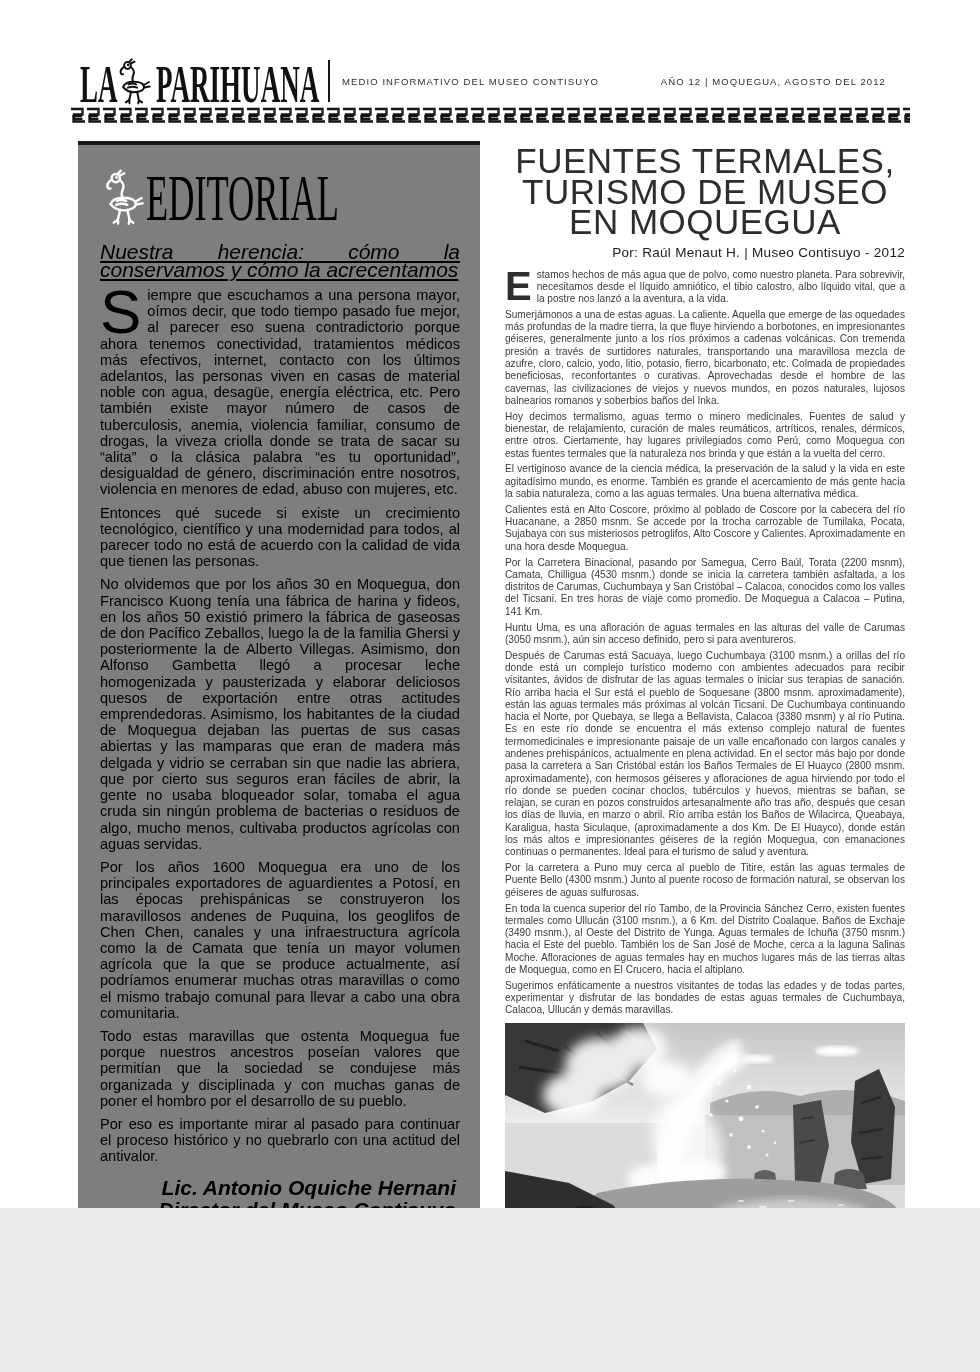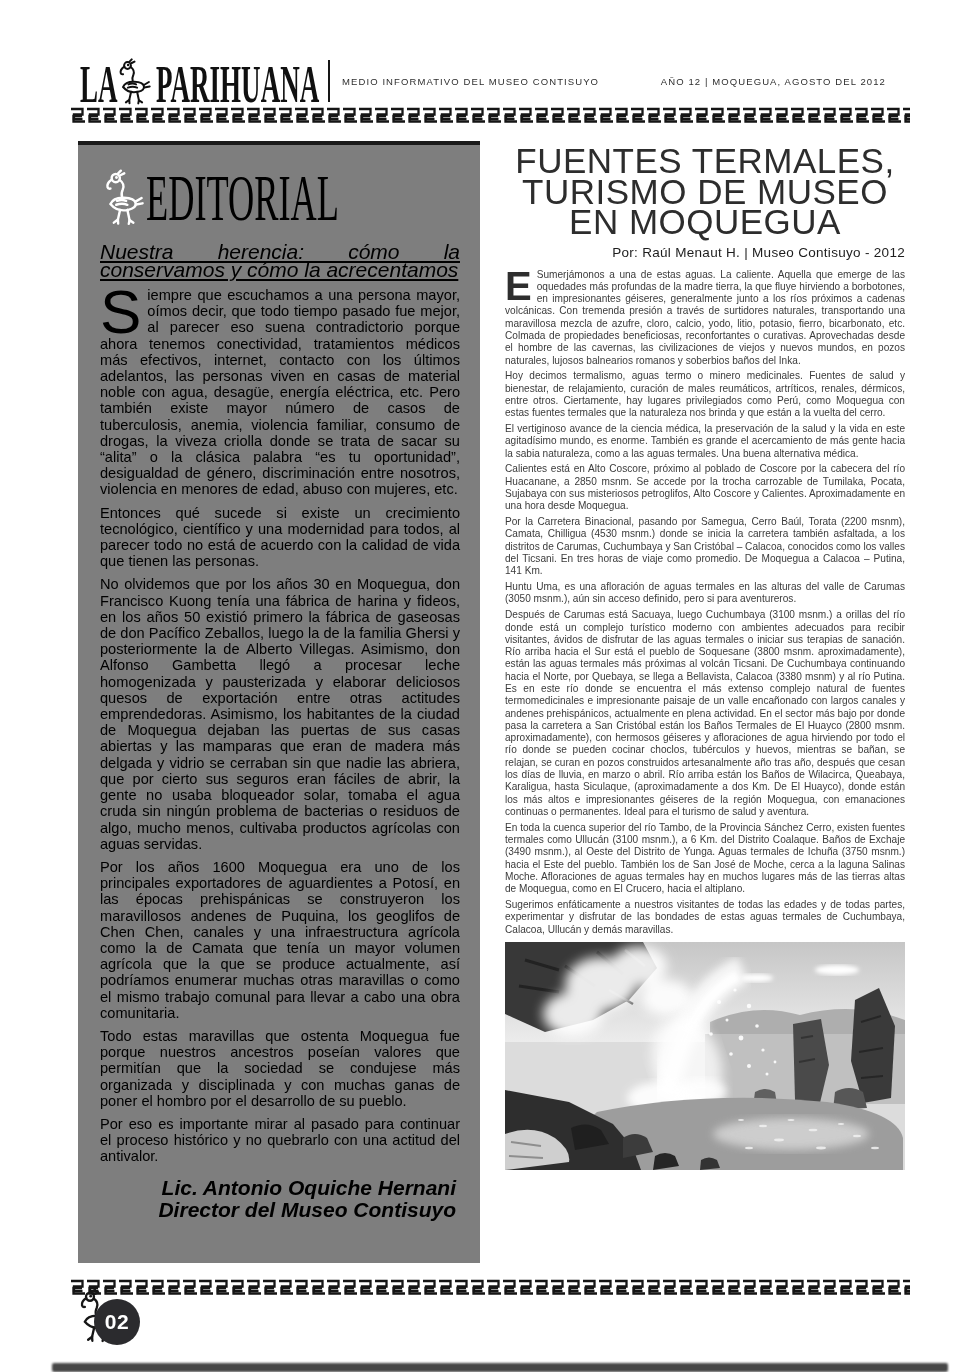--- a/index.html
+++ b/index.html
@@ -1,16 +1,16 @@
 <!DOCTYPE html>
 <html><head>
 <meta charset="utf-8">
 <style>
   html,body{margin:0;padding:0;background:#e9e9e9;}
-  .page{position:relative;width:980px;height:1372px;background:#ffffff;overflow:hidden;
+  .page{position:relative;width:980px;height:1208px;background:#ffffff;overflow:hidden;
         font-family:"Liberation Sans",sans-serif;color:#222;}
   
   .masthead{position:absolute;left:80px;top:56px;width:822px;height:52px;}
   .mast-word{position:absolute;top:6px;font-family:"Liberation Serif",serif;font-weight:700;
              font-size:52px;line-height:46px;color:#101010;transform:scaleX(.52);transform-origin:left top;white-space:nowrap;}
   .mast-la{left:0;}
   .mast-bird{position:absolute;left:35px;top:2px;width:37px;height:48px;color:#101010;}
   .mast-main{left:76px;}
   .mast-div{position:absolute;left:248px;top:4px;width:2px;height:42px;background:#161616;}
   .mast-tagline{position:absolute;left:262px;top:20px;font-size:9.5px;letter-spacing:1.1px;color:#2e2e2e;white-space:nowrap;}
@@ -329,29 +329,30 @@
 
   <section class="article">
     <h2 class="art-title">
       <span>FUENTES TERMALES,</span>
       <span>TURISMO DE MUSEO</span>
       <span>EN MOQUEGUA</span>
     </h2>
     <div class="art-byline">Por: Raúl Menaut H.  |  Museo Contisuyo - 2012</div>
     <div class="art-body">
       <p>
-        <span class="art-drop">E</span>
+        <span class="art-drop">E</span><span>stamos hechos de más agua que de polvo, como nuestro planeta. Para sobrevivir, necesitamos desde el líquido amniótico, el tibio calostro, albo líquido vital, que a la postre nos lanzó a la aventura, a la vida.</span>
       </p>
       <p>Sumerjámonos a una de estas aguas. La caliente. Aquella que emerge de las oquedades más profundas de la madre tierra, la que fluye hirviendo a borbotones, en impresionantes géiseres, generalmente junto a los ríos próximos a cadenas volcánicas. Con tremenda presión a través de surtidores naturales, transportando una maravillosa mezcla de azufre, cloro, calcio, yodo, litio, potasio, fierro, bicarbonato, etc. Colmada de propiedades beneficiosas, reconfortantes o curativas. Aprovechadas desde el hombre de las cavernas, las civilizaciones de viejos y nuevos mundos, en pozos naturales, lujosos balnearios romanos y soberbios baños del Inka.</p>
       <p>Hoy decimos termalismo, aguas termo o minero medicinales. Fuentes de salud y bienestar, de relajamiento, curación de males reumáticos, artríticos, renales, dérmicos, entre otros. Ciertamente, hay lugares privilegiados como Perú, como Moquegua con estas fuentes termales que la naturaleza nos brinda y que están a la vuelta del cerro.</p>
       <p>El vertiginoso avance de la ciencia médica, la preservación de la salud y la vida en este agitadísimo mundo, es enorme. También es grande el acercamiento de más gente hacia la sabia naturaleza, como a las aguas termales. Una buena alternativa médica.</p>
       <p>Calientes está en Alto Coscore, próximo al poblado de Coscore por la cabecera del río Huacanane, a 2850 msnm. Se accede por la trocha carrozable de Tumilaka, Pocata, Sujabaya con sus misteriosos petroglifos, Alto Coscore y Calientes. Aproximadamente en una hora desde Moquegua.</p>
       <p>Por la Carretera Binacional, pasando por Samegua, Cerro Baúl, Torata (2200 msnm), Camata, Chilligua (4530 msnm.) donde se inicia la carretera también asfaltada, a los distritos de Carumas, Cuchumbaya y San Cristóbal – Calacoa, conocidos como los valles del Ticsani. En tres horas de viaje como promedio. De Moquegua a Calacoa – Putina, 141 Km.</p>
       <p>Huntu Uma, es una afloración de aguas termales en las alturas del valle de Carumas (3050 msnm.), aún sin acceso definido, pero si para aventureros.</p>
       <p>Después de Carumas está Sacuaya, luego Cuchumbaya (3100 msnm.) a orillas del río donde está un complejo turístico moderno con ambientes adecuados para recibir visitantes, ávidos de disfrutar de las aguas termales o iniciar sus terapias de sanación. Río arriba hacia el Sur está el pueblo de Soquesane (3800 msnm. aproximadamente), están las aguas termales más próximas al volcán Ticsani. De Cuchumbaya continuando hacia el Norte, por Quebaya, se llega a Bellavista, Calacoa (3380 msnm) y al río Putina. Es en este río donde se encuentra el más extenso complejo natural de fuentes termomedicinales e impresionante paisaje de un valle encañonado con largos canales y andenes prehispánicos, actualmente en plena actividad. En el sector más bajo por donde pasa la carretera a San Cristóbal están los Baños Termales de El Huayco (2800 msnm. aproximadamente), con hermosos géiseres y afloraciones de agua hirviendo por todo el río donde se pueden cocinar choclos, tubérculos y huevos, mientras se bañan, se relajan, se curan en pozos construidos artesanalmente año tras año, después que cesan los días de lluvia, en marzo o abril. Río arriba están los Baños de Wilacirca, Queabaya, Karaligua, hasta Siculaque, (aproximadamente a dos Km. De El Huayco), donde están los más altos e impresionantes géiseres de la región Moquegua, con emanaciones continuas o permanentes. Ideal para el turismo de salud y aventura.</p>
+      <p>Por la carretera a Puno muy cerca al pueblo de Titire, están las aguas termales de Puente Bello (4300 msnm.) Junto al puente rocoso de formación natural, se observan los géiseres de aguas sulfurosas.</p>
       <p>En toda la cuenca superior del río Tambo, de la Provincia Sánchez Cerro, existen fuentes termales como Ullucán (3100 msnm.), a 6 Km. del Distrito Coalaque. Baños de Exchaje (3490 msnm.), al Oeste del Distrito de Yunga. Aguas termales de Ichuña (3750 msnm.) hacia el Este del pueblo. También los de San José de Moche, cerca a la laguna Salinas Moche. Afloraciones de aguas termales hay en muchos lugares más de las tierras altas de Moquegua, como en El Crucero, hacia el altiplano.</p>
       <p>Sugerimos enfáticamente a nuestros visitantes de todas las edades y de todas partes, experimentar y disfrutar de las bondades de estas aguas termales de Cuchumbaya, Calacoa, Ullucán y demás maravillas.</p>
     </div>
 
     <svg class="photo" viewBox="0 0 400 228" preserveAspectRatio="none">
       <defs>
         <linearGradient id="sky" x1="0" y1="0" x2="0" y2="1">
           <stop offset="0" stop-color="#c6c6c6"></stop>
             <stop offset="1" stop-color="#ececec"></stop>
         </linearGradient>

